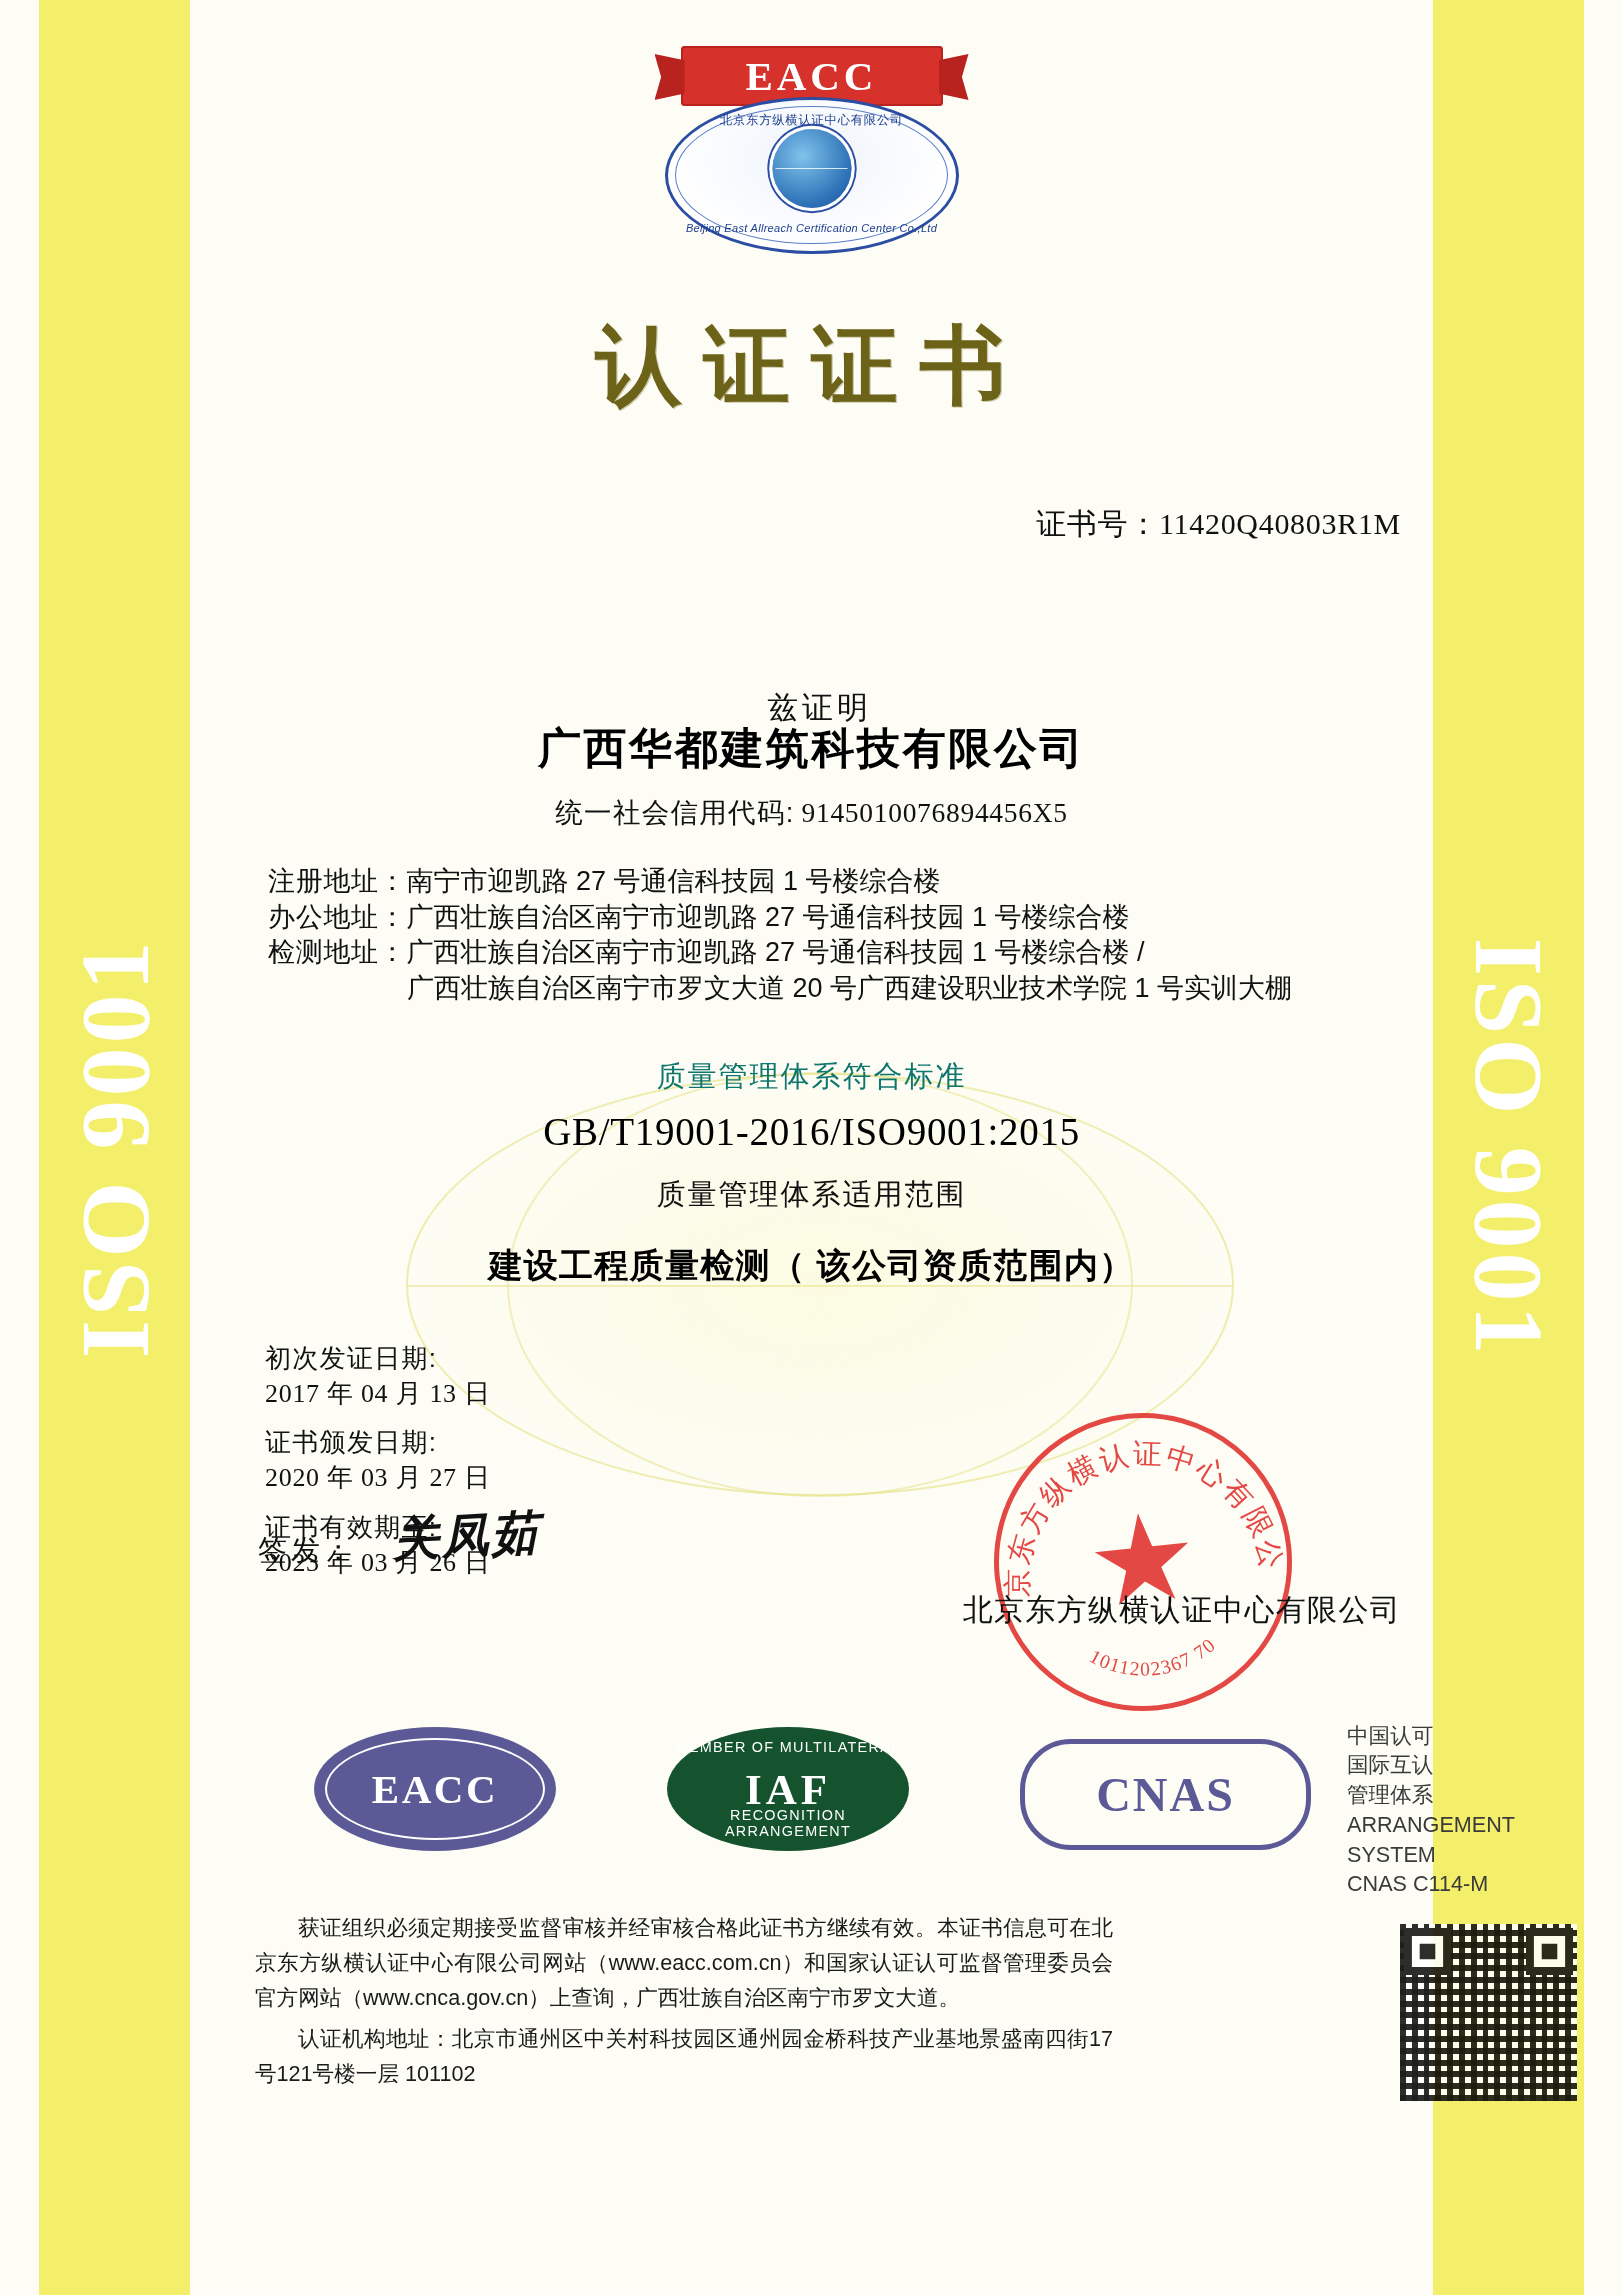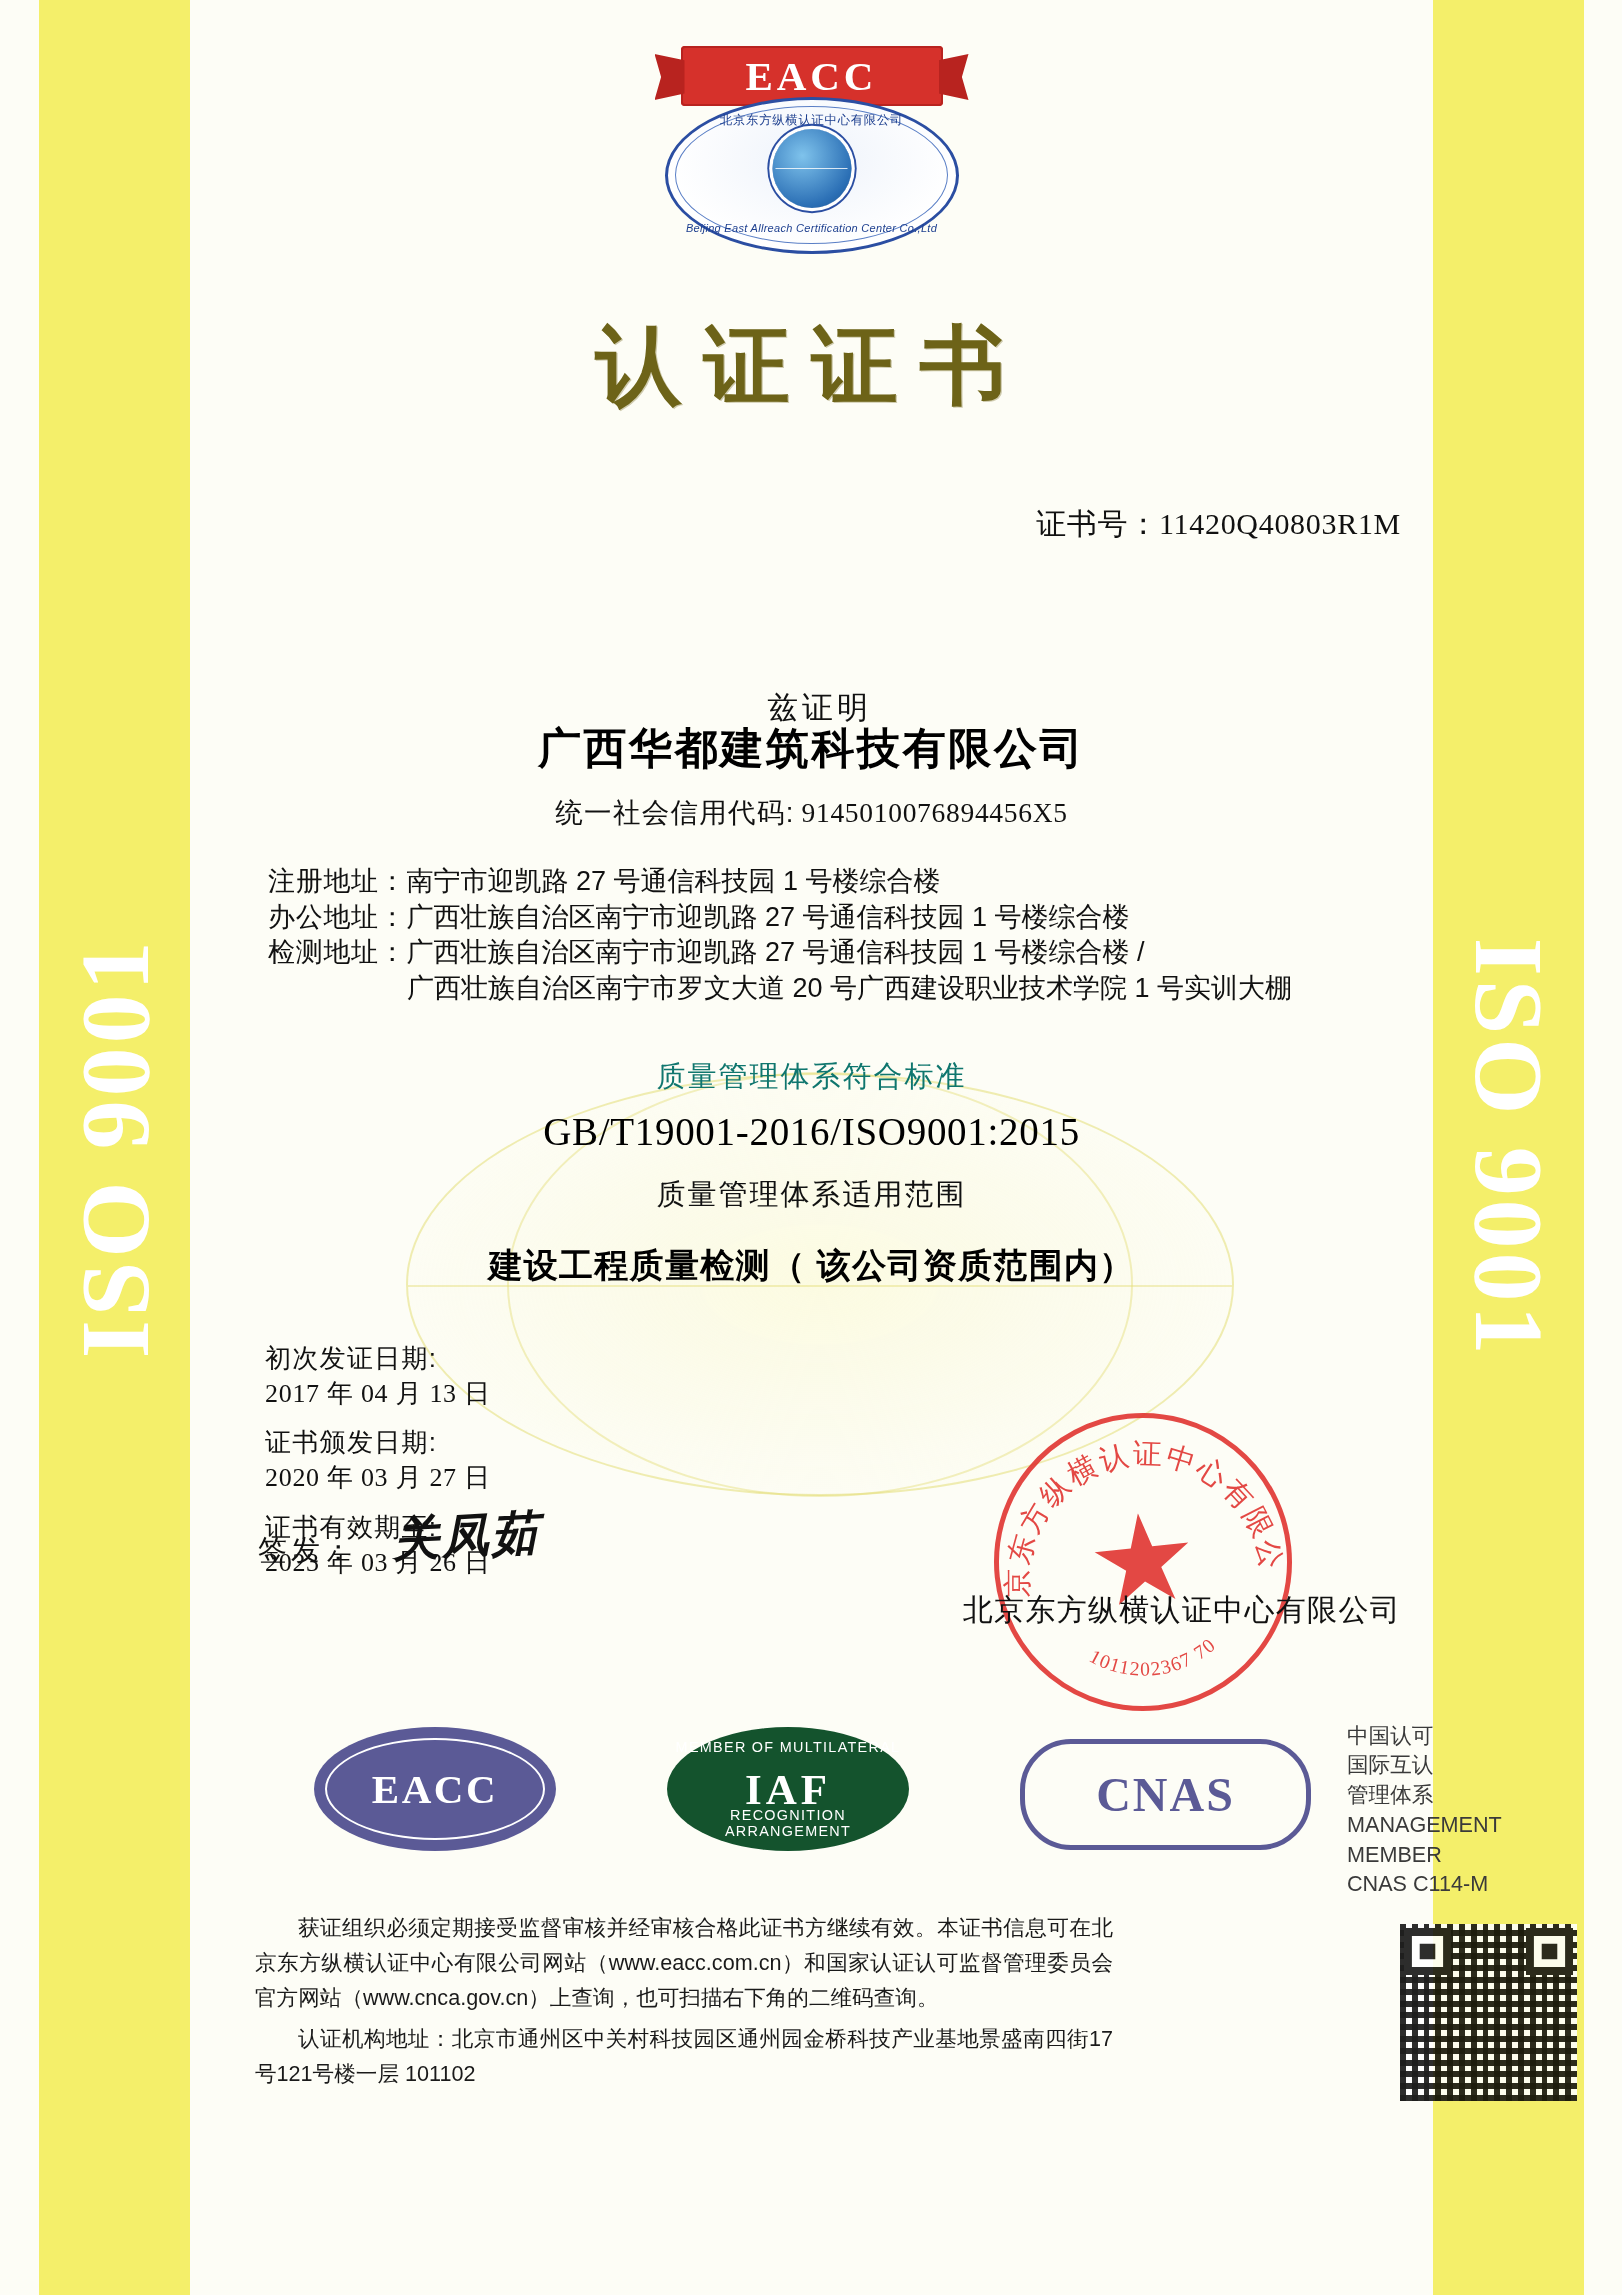--- a/index.html
+++ b/index.html
@@ -638,27 +638,27 @@
       <div class="iaf-oval">
         <div class="iaf-top">MEMBER OF MULTILATERAL</div>
         <div class="iaf-main">IAF</div>
         <div class="iaf-bottom">RECOGNITION ARRANGEMENT</div>
       </div>
       <div class="cnas">CNAS</div>
       <div class="cnas-text">
         <div>中国认可</div>
         <div>国际互认</div>
         <div>管理体系</div>
-        <div>MANAGEMENT MEMBER</div>
+        <div>ARRANGEMENT SYSTEM</div>
         <div>CNAS C114-M</div>
       </div>
     </div>
 
     <div class="footer">
-      <p class="indent">获证组织必须定期接受监督审核并经审核合格此证书方继续有效。本证书信息可在北京东方纵横认证中心有限公司网站（www.eacc.com.cn）和国家认证认可监督管理委员会官方网站（www.cnca.gov.cn）上查询，也可扫描右下角的二维码查询。</p>
+      <p class="indent">获证组织必须定期接受监督审核并经审核合格此证书方继续有效。本证书信息可在北京东方纵横认证中心有限公司网站（www.eacc.com.cn）和国家认证认可监督管理委员会官方网站（www.cnca.gov.cn）上查询，广西壮族自治区南宁市罗文大道。</p>
       <p class="indent">认证机构地址：北京市通州区中关村科技园区通州园金桥科技产业基地景盛南四街17号121号楼一层 101102</p>
     </div>
 
     <div class="qr"></div>
 
   </div>
 </div>
 
 
 </body></html>

